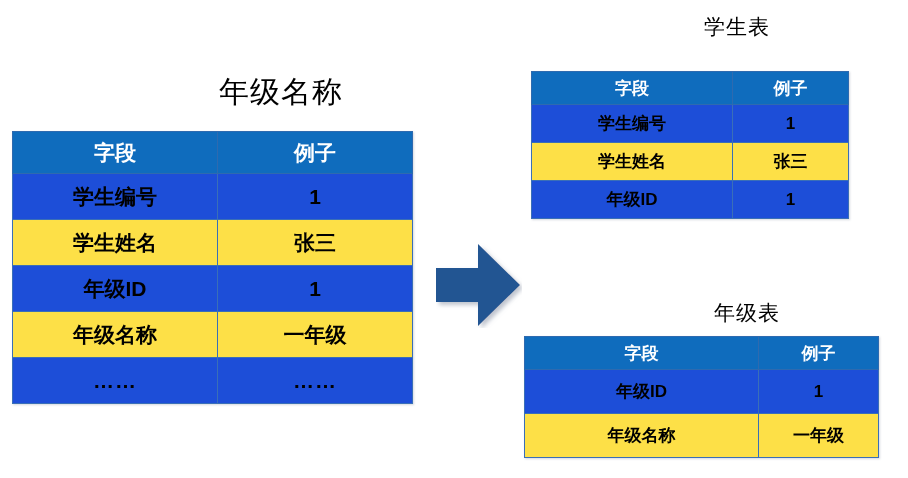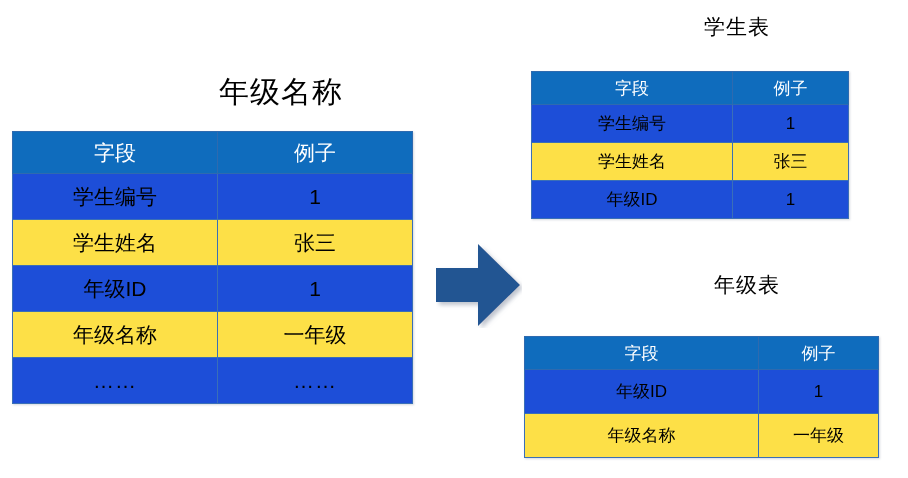--- a/index.html
+++ b/index.html
@@ -16,35 +16,35 @@
   .tbl-title {
     position:absolute;
     font-family:"Liberation Serif", serif;
     color:#000000;
     text-align:right;
     white-space:nowrap;
     letter-spacing:1px;
   }
   #title-left   { left:143px; top:72px;  width:200px; font-size:30px; line-height:40px; }
   #title-tr     { left:610px; top:12px;  width:160px; font-size:21px; line-height:30px; }
-  #title-br     { left:620px; top:270px; width:160px; font-size:21px; line-height:30px; }
+  #title-br     { left:620px; top:298px; width:160px; font-size:21px; line-height:30px; }
 
   
   .tbl {
     position:absolute;
     border:1px solid #3A6FB7;
     border-collapse:collapse;
     table-layout:fixed;
     box-shadow:1px 1px 2px rgba(120,130,150,0.30);
   }
   .tbl td, .tbl th {
     border:1px solid #3A6FB7;
     text-align:center;
     vertical-align:middle;
-    font-weight:normal;
+    font-weight:bold;
     color:#000000;
     white-space:nowrap;
   }
   .tbl thead th {
     background:#0F6CBD;
     color:#FFFFFF;
     border-color:#2E6AAF;
   }
   .row-a td { background:#1d4ed8; }
   .row-b td { background:#fde047; }

